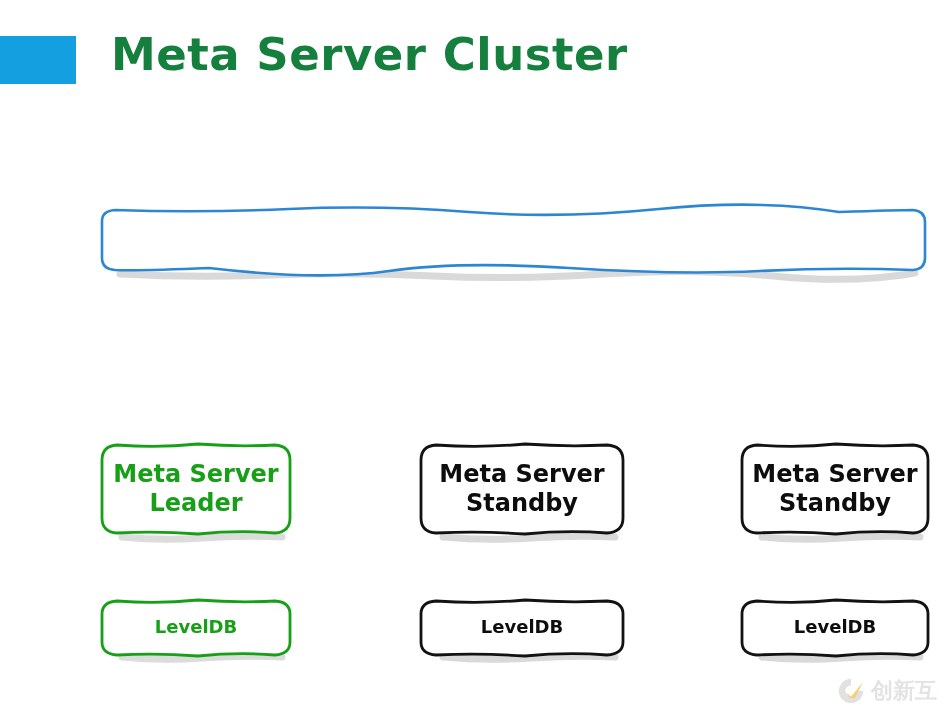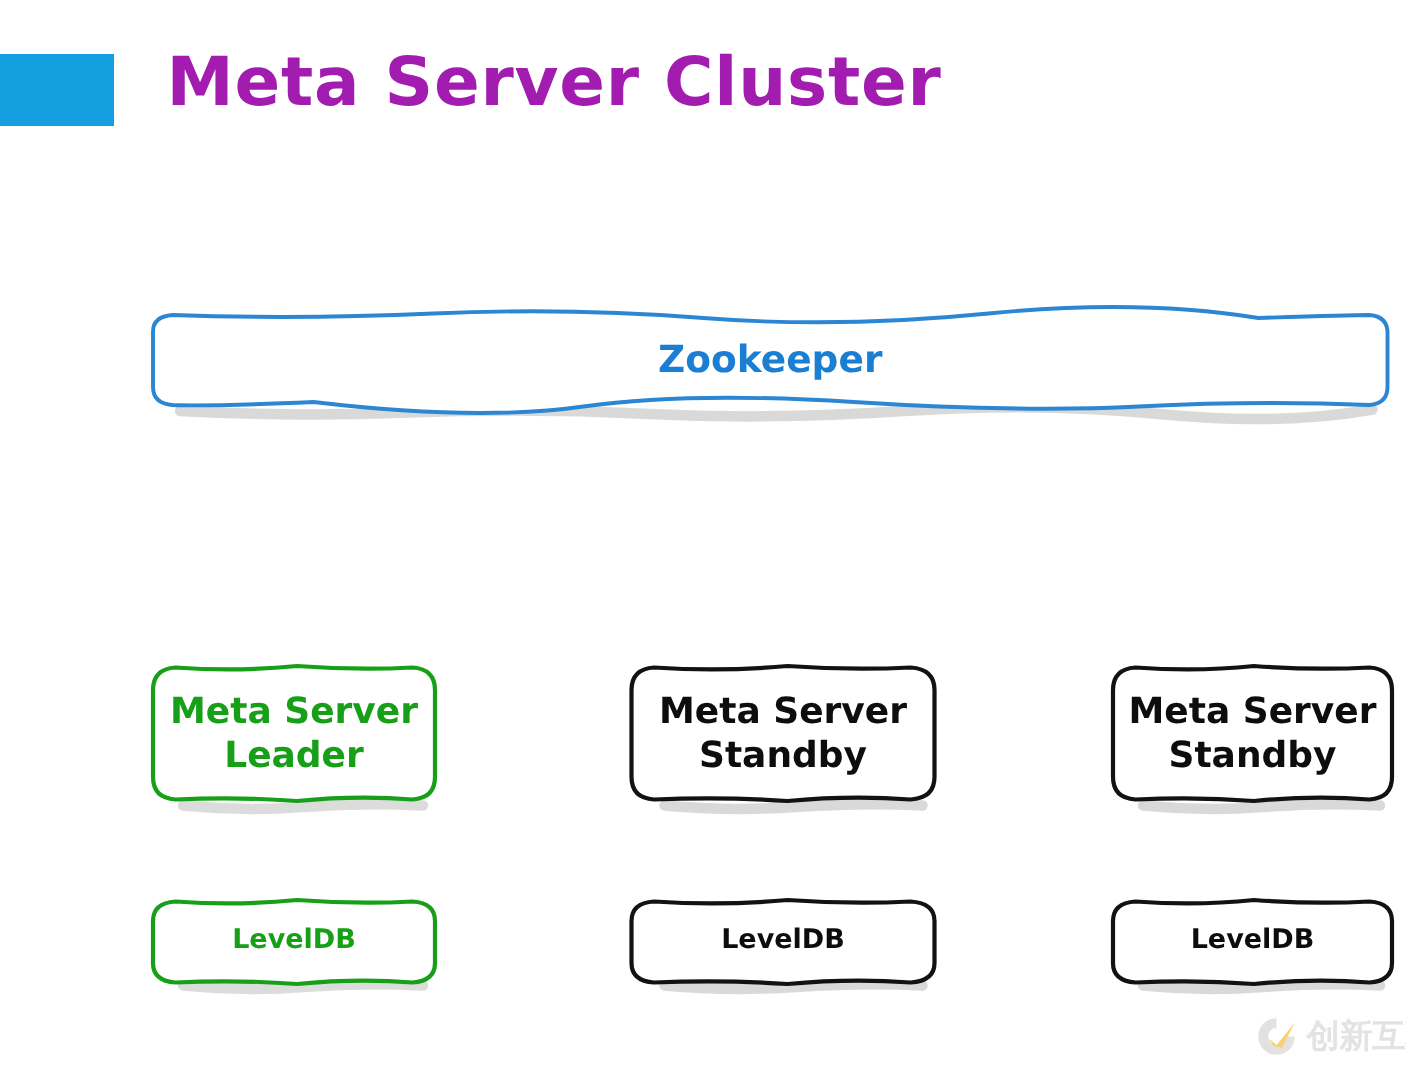--- a/index.html
+++ b/index.html
@@ -33,21 +33,21 @@
   }
 
   .slide-title {
     position: absolute;
     left: 111px;
     top: 29px;
     font-family: "DejaVu Sans", sans-serif;
     font-size: 45px;
     font-weight: bold;
     letter-spacing: 0.5px;
-    color: #a21caf;
+    color: #15803d;
     white-space: nowrap;
     line-height: 1.15;
   }
 
   
   .hbox {
     position: absolute;
     box-sizing: border-box;
     background: #ffffff;
     display: flex;
@@ -147,21 +147,20 @@
   <div class="header-accent"></div>
   <div class="slide-title">Meta Server Cluster</div>
 
   <div class="hbox" id="zookeeper-box">
     <svg class="hbox-svg" viewBox="0 0 829 66" preserveAspectRatio="none">
       <path d="M17,62 Q90,66 170,63 T330,64 T500,62 T670,64 T812,61" fill="none" stroke="#b9b9b9" stroke-width="7" stroke-linecap="round" transform="translate(4,5)" opacity="0.55"></path>
       <path d="M3,14 Q3,4 16,3 Q100,6 190,2 T370,5 T560,2 T740,5 Q800,3 814,3
                Q826,4 826,15 L826,51 Q826,62 814,63 Q740,60 660,64 T470,61
                T290,64 T110,61 Q40,64 16,63 Q3,62 3,51 Z" fill="#ffffff" stroke="#2b86d4" stroke-width="2.6" stroke-linejoin="round" stroke-linecap="round"></path>
     </svg>
-    <div class="hbox-label">Zookeeper</div>
   </div>
 
   <div class="hbox server-box stroke-green" id="server-leader-box">
     <svg class="hbox-svg" viewBox="0 0 196 98" preserveAspectRatio="none">
       <path d="M20,93 Q60,97 100,94 T180,93" fill="none" stroke="#b9b9b9" stroke-width="7" stroke-linecap="round" transform="translate(4,4)" opacity="0.5"></path>
       <path d="M4,20 Q4,6 19,5 Q60,8 100,4 Q140,7 177,5 Q192,6 192,20
                L192,78 Q192,92 177,93 Q140,90 100,94 Q60,91 19,93
                Q4,92 4,78 Z" fill="#ffffff" stroke="#17a017" stroke-width="2.8" stroke-linejoin="round" stroke-linecap="round"></path>
     </svg>
     <div class="hbox-label">Meta Server

